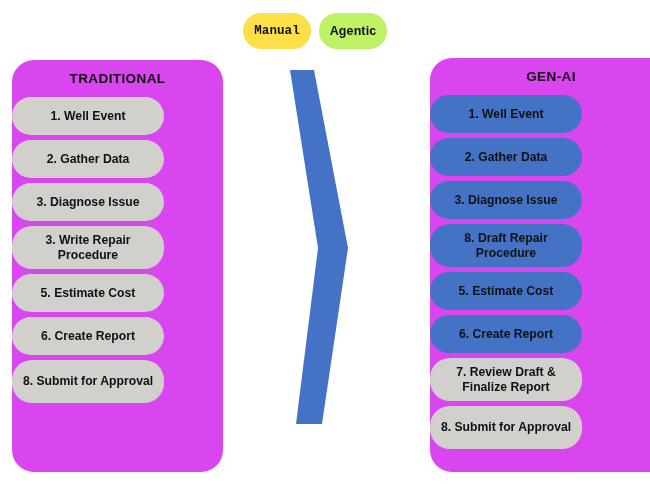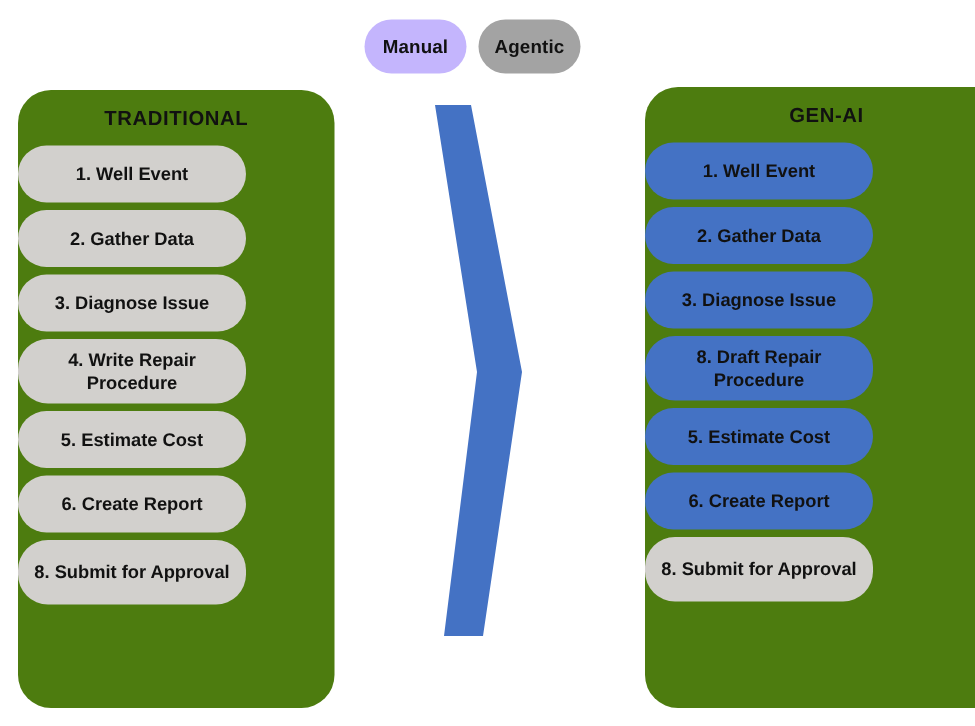--- a/index.html
+++ b/index.html
@@ -34,31 +34,32 @@
     align-items: center;
     justify-content: center;
     font-size: 12.5px;
     font-weight: bold;
     letter-spacing: 0.1px;
     color: #111111;
     box-sizing: border-box;
   }
   .legend-manual {
     width: 68px;
-    background: #c4b5fd;
+    background: #fde047;
+    font-family: Liberation Mono, monospace;
   }
   .legend-agentic {
     width: 68px;
-    background: #a3a3a3;
+    background: #bef264;
   }
 
   
   .column {
     position: absolute;
-    background: #4d7c0f;
+    background: #d946ef;
     border-radius: 22px;
     box-sizing: border-box;
   }
   #col-traditional {
     left: 12px;
     top: 60px;
     width: 211px;
     height: 412px;
   }
   #col-genai {
@@ -136,21 +137,21 @@
     <div class="step step-manual">
         <span>1. Well Event</span>
       </div>
     <div class="step step-manual">
         <span>2. Gather Data</span>
       </div>
     <div class="step step-manual">
         <span>3. Diagnose Issue</span>
       </div>
     <div class="step step-manual two-line">
-        <span>4. Write Repair Procedure</span>
+        <span>3. Write Repair Procedure</span>
       </div>
     <div class="step step-manual">
         <span>5. Estimate Cost</span>
       </div>
     <div class="step step-manual">
         <span>6. Create Report</span>
       </div>
     <div class="step step-manual two-line">
         <span>8. Submit for Approval</span>
       </div>
@@ -178,16 +179,19 @@
     <div class="step step-agentic two-line">
         <span>8. Draft Repair Procedure</span>
       </div>
     <div class="step step-agentic">
         <span>5. Estimate Cost</span>
       </div>
     <div class="step step-agentic">
         <span>6. Create Report</span>
       </div>
     <div class="step step-manual two-line">
+        <span>7. Review Draft &amp; Finalize Report</span>
+      </div>
+    <div class="step step-manual two-line">
         <span>8. Submit for Approval</span>
       </div>
   </div>
 </div>
 
 </body></html>

